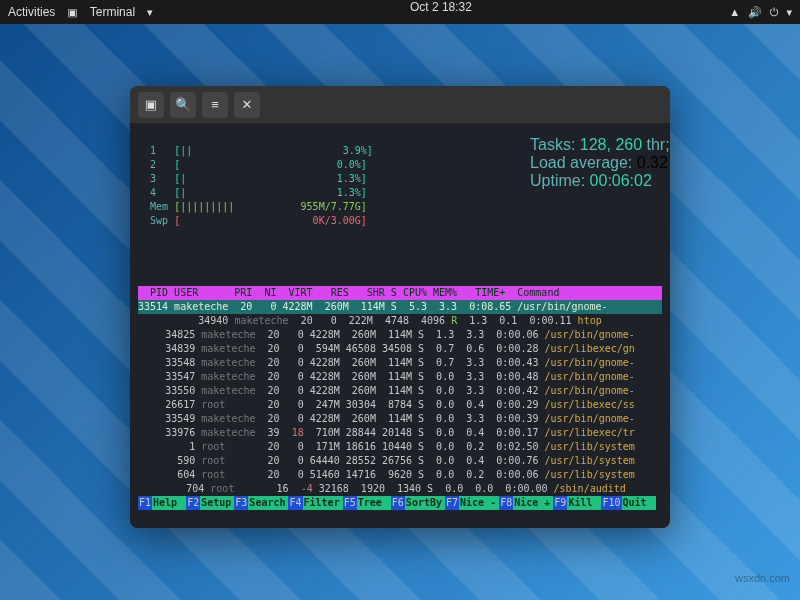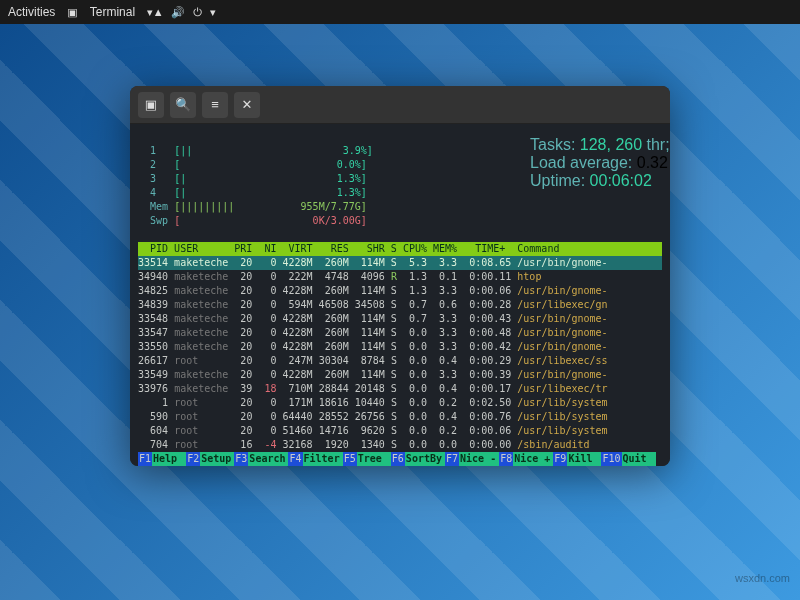--- a/index.html
+++ b/index.html
@@ -37,47 +37,48 @@
 }
 .titlebar .title { flex: 1; text-align: center; color: #ddd; font-size: 12px; font-weight: bold; }
 .titlebar .btn {
   width: 26px; height: 26px; background: #444; border-radius: 4px;
   display: flex; align-items: center; justify-content: center;
   color: #ddd; font-size: 13px; cursor: pointer;
 }
 .term {
   background: #1e2228; font-family: "DejaVu Sans Mono", monospace;
   font-size: 10px; line-height: 14px; color: #c5c8c6;
-  padding: 6px 8px 0 8px; white-space: pre;
+  padding: 6px 8px 18px 8px; white-space: pre;
 }
 .cyan { color: #5fb3b3; } .green { color: #8cc85f; } .teal { color: #34d1a4; }
 .gray { color: #777; } .red { color: #e06c75; } .yellow { color: #cfa94a; }
-.header-row { background: #84cc16; color: #083018; display: inline-block; width: 100%; }
+.header-row { background: #d946ef; color: #083018; display: inline-block; width: 100%; margin-top: 44px; }
 .sel-row { background: #1f6f6f; color: #d8f0d8; display: inline-block; width: 100%; }
-.row { display: inline-block; width: 100%; }
+.row { display: inline-block; width: 100%; text-align: center; }
 .fn-row { display: flex; font-size: 10px; }
 .fn { display: flex; }
 .fn .k { color: #ccc; background: #1d4ed8; padding: 0 1px; }
 .fn .l { background: #20c080; color: #083018; padding: 0 3px 0 1px; min-width: 30px; font-weight: bold; }
 .watermark {
   position: absolute; right: 10px; bottom: 16px; font-size: 11px;
   color: rgba(0,0,0,0.35); z-index: 1;
 }
 </style>
 </head>
 <body>
 <div class="bg-pattern"></div>
 
 <div class="topbar">
   <div class="left">
     <span>Activities</span>
     <span class="icon">▣</span>
     <span>Terminal</span>
     <span class="icon">▾</span>
   </div>
+  <div class="center">Oct 2  18:32</div>
   <div class="right">
     <span class="icon">▲</span>
     <span class="icon">🔊</span>
     <span class="icon">⏻</span>
     <span class="icon">▾</span>
   </div>
 </div>
 
 <div class="window">
   <div class="titlebar">

